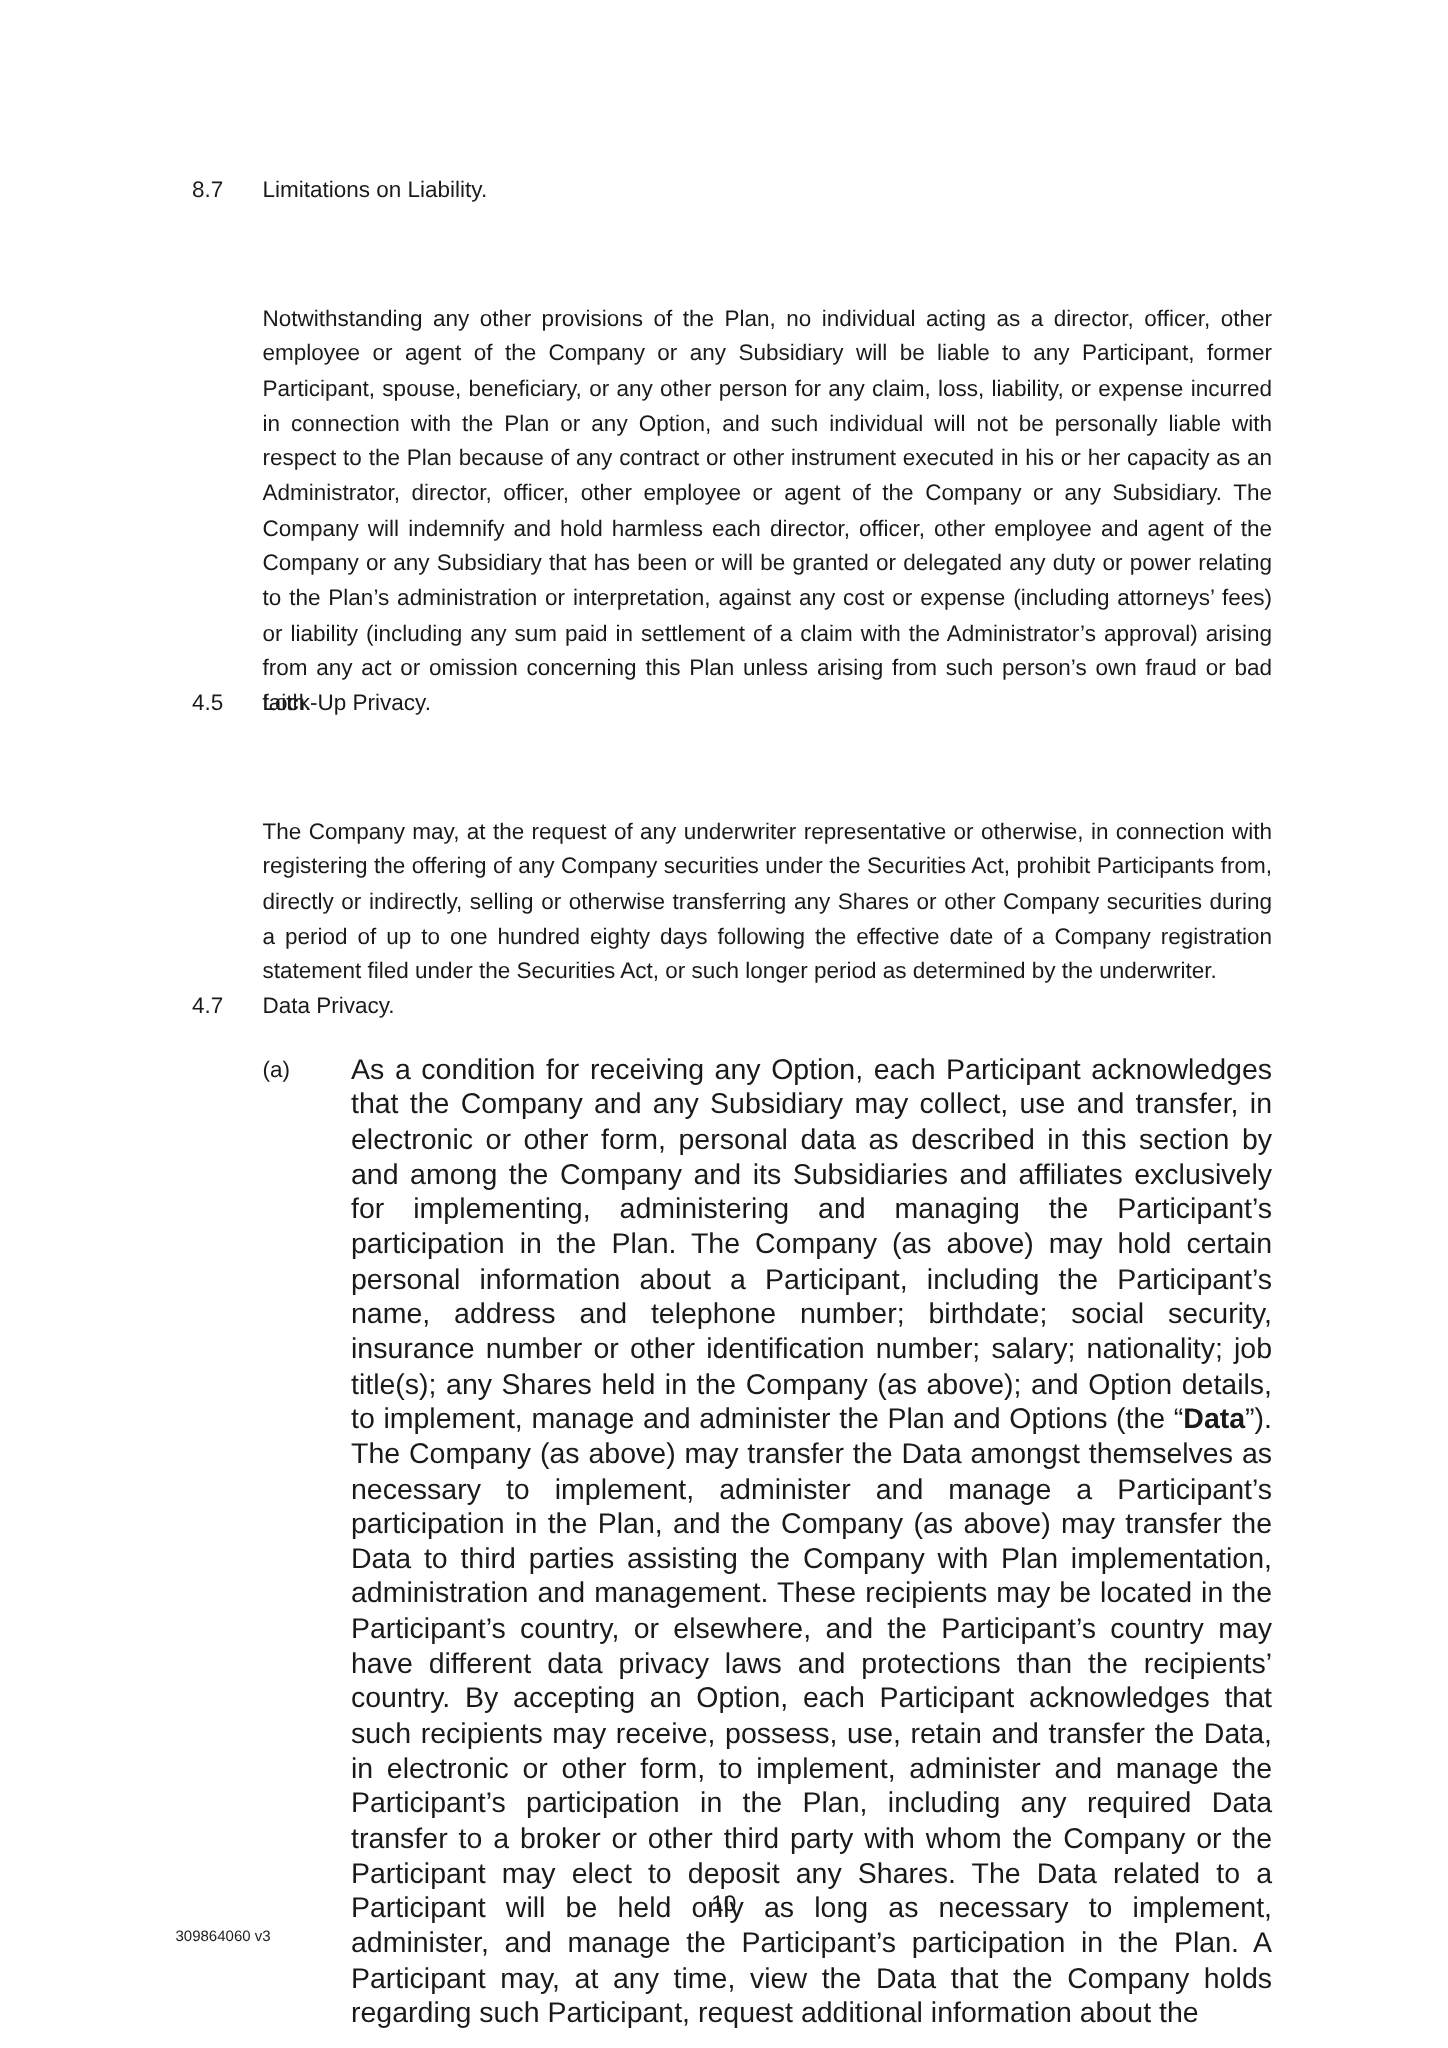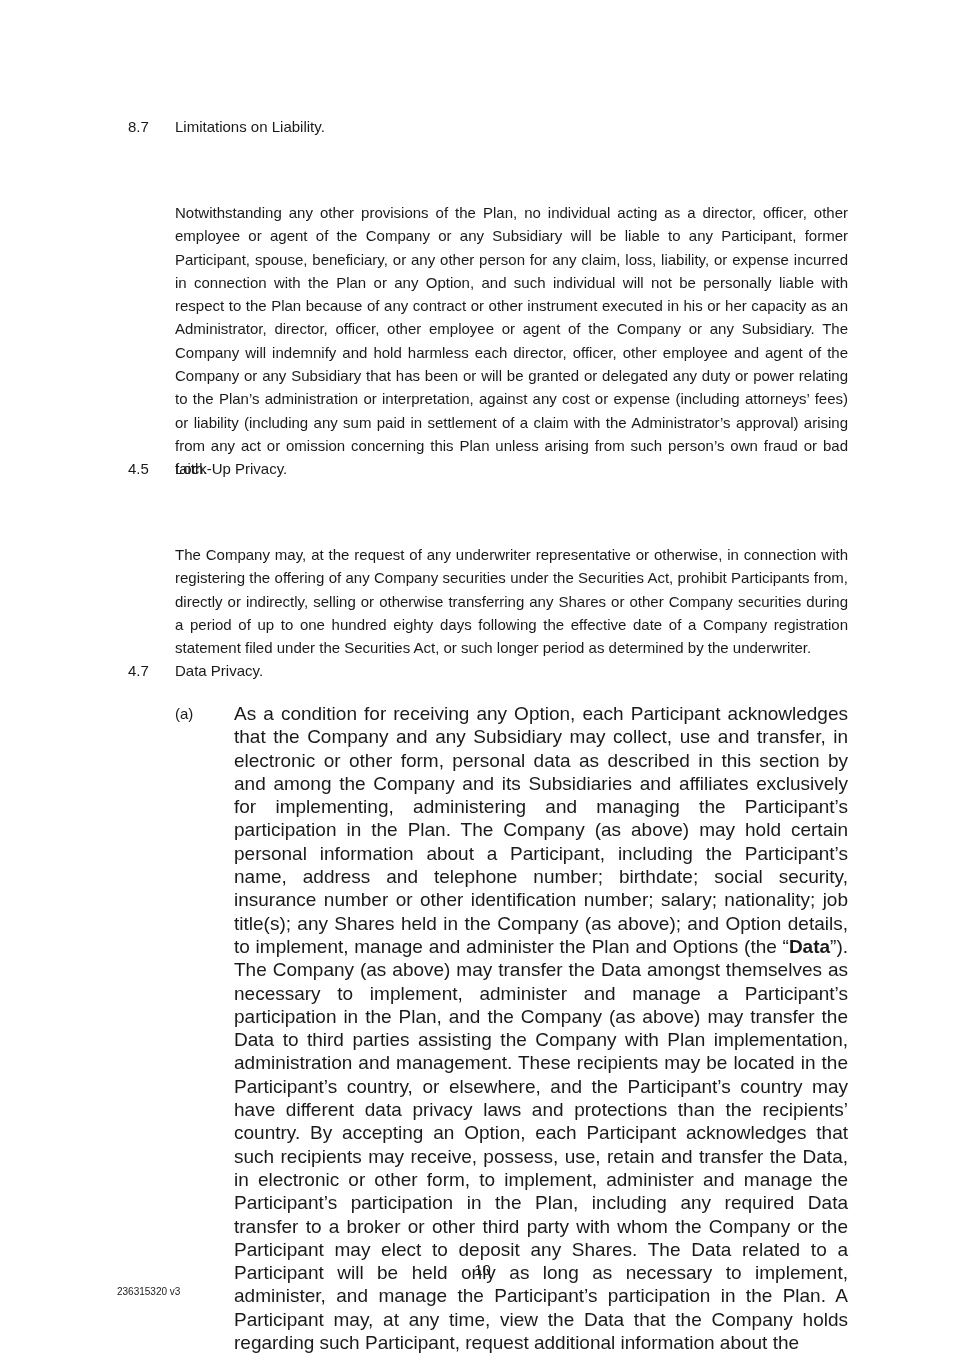--- a/index.html
+++ b/index.html
@@ -33,13 +33,13 @@
 <div class="para" style="top:500px;">The Company may, at the request of any underwriter representative or otherwise, in connection with registering the offering of any Company securities under the Securities Act, prohibit Participants from, directly or indirectly, selling or otherwise transferring any Shares or other Company securities during a period of up to one hundred eighty days following the effective date of a Company registration statement filed under the Securities Act, or such longer period as determined by the underwriter.</div>
 
 <div class="sec-head" style="top:659px;">
   <span class="sec-num">4.7</span>
   <span class="sec-title">Data Privacy.</span>
 </div>
 <div class="sub-label" style="top:702px;">(a)</div>
 <div class="sub-para" style="top:702px;"><span>As a condition for receiving any Option, each Participant acknowledges that the Company and any Subsidiary may collect, use and transfer, in electronic or other form, personal data as described in this section by and among the Company and its Subsidiaries and affiliates exclusively for implementing, administering and managing the Participant’s participation in the Plan. The Company (as above) may hold certain personal information about a Participant, including the Participant’s name, address and telephone number; birthdate; social security, insurance number or other identification number; salary; nationality; job title(s); any Shares held in the Company (as above); and Option details, to implement, manage and administer the Plan and Options (the “</span><b>Data</b><span>”). The Company (as above) may transfer the Data amongst themselves as necessary to implement, administer and manage a Participant’s participation in the Plan, and the Company (as above) may transfer the Data to third parties assisting the Company with Plan implementation, administration and management. These recipients may be located in the Participant’s country, or elsewhere, and the Participant’s country may have different data privacy laws and protections than the recipients’ country. By accepting an Option, each Participant acknowledges that such recipients may receive, possess, use, retain and transfer the Data, in electronic or other form, to implement, administer and manage the Participant’s participation in the Plan, including any required Data transfer to a broker or other third party with whom the Company or the Participant may elect to deposit any Shares. The Data related to a Participant will be held only as long as necessary to implement, administer, and manage the Participant’s participation in the Plan. A Participant may, at any time, view the Data that the Company holds regarding such Participant, request additional information about the</span></div>
 
 <div class="page-num">10</div>
-<div class="doc-id">236315320 v3</div>
+<div class="doc-id">309864060 v3</div>
 
 </body></html>

